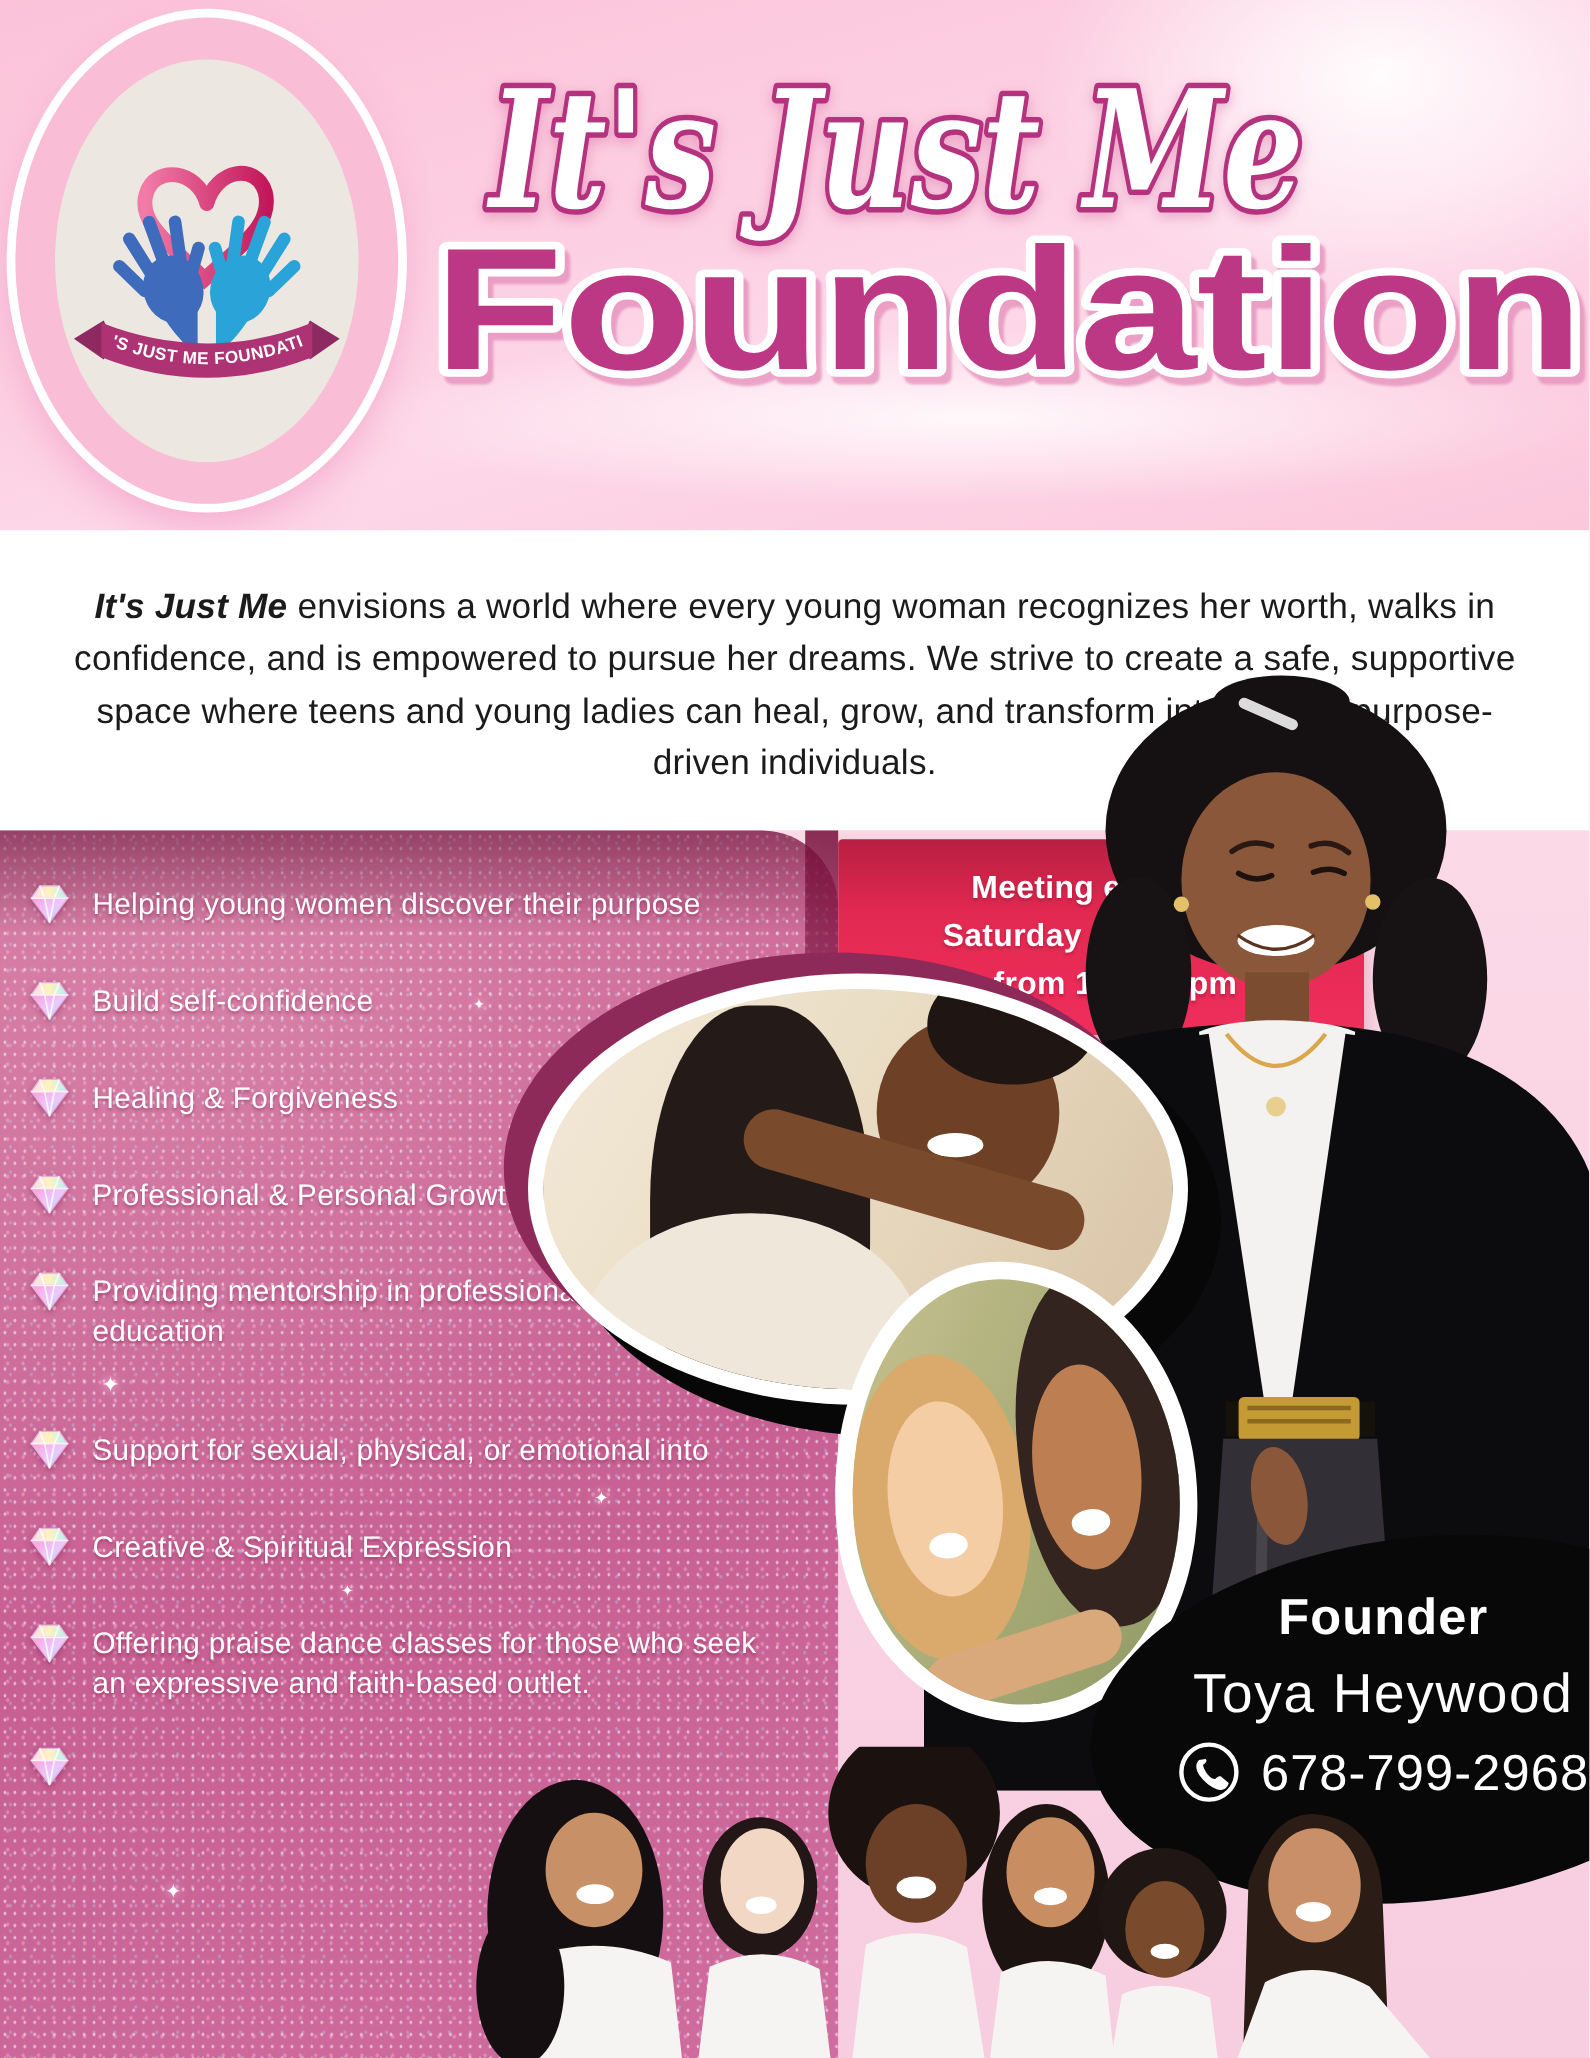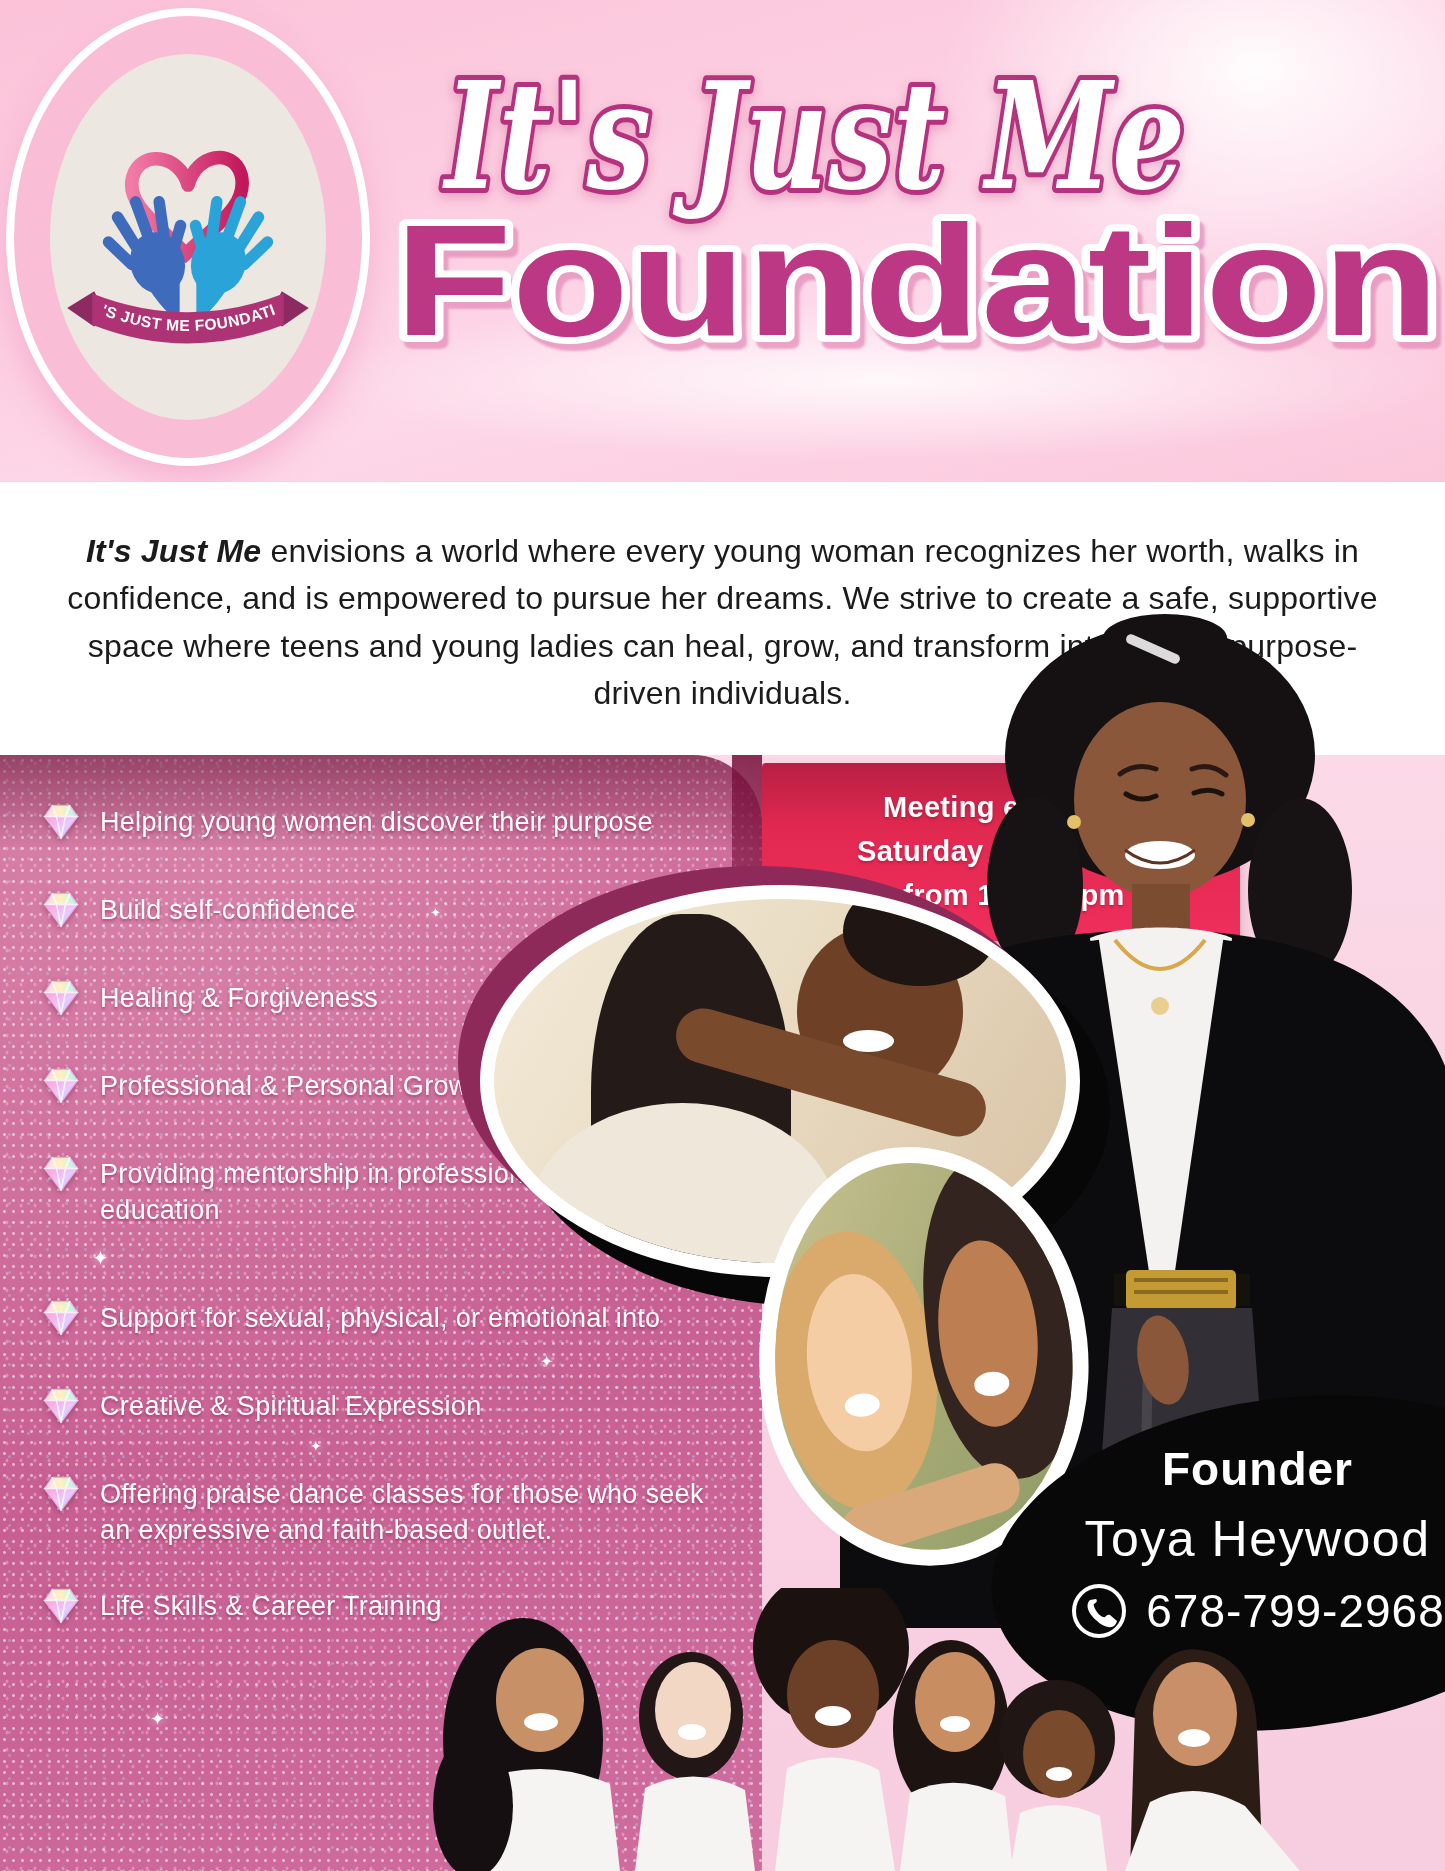--- a/index.html
+++ b/index.html
@@ -53,21 +53,21 @@
       linear-gradient(160deg,#d4759f 0%,#c75f92 55%,#cf6d9e 100%);
     background-size:auto,9px 11px,14px 17px,19px 23px,auto;
   }
   .glitter-panel::before{content:"";position:absolute;left:0;right:0;top:0;height:95px;
     border-top-right-radius:70px;
     background:linear-gradient(180deg,rgba(84,6,38,.5),rgba(84,6,38,0));}
   .glitter-panel::after{content:"";position:absolute;right:0;top:0;width:30px;height:430px;
     background:linear-gradient(180deg,rgba(118,14,58,.85),rgba(118,14,58,0));}
   .sp{position:absolute;color:#ffffff;text-shadow:0 0 10px #ffd2e9;z-index:6;}
   
-  .programs{position:absolute;left:38px;top:804px;width:700px;margin:0;padding:0;list-style:none;z-index:7;}
+  .programs{position:absolute;left:22px;top:804px;width:700px;margin:0;padding:0;list-style:none;z-index:7;}
   .programs li{display:flex;align-items:flex-start;margin:0 0 50px 0;}
   .programs li:nth-child(5){margin-bottom:72px;}
   .programs li:nth-child(8){margin-bottom:40px;}
   .gem{width:46px;height:40px;flex:0 0 46px;margin-right:16px;margin-top:-2px;
     filter:drop-shadow(0 2px 3px rgba(120,20,70,.45));}
   .item-text{
     max-width:640px;color:#ffffff;font-size:27px;line-height:36px;letter-spacing:.3px;
     text-shadow:0 2px 3px rgba(130,30,80,.55);font-weight:500;
   }
   
@@ -277,21 +277,20 @@
           <path d="M12 3 L16 13 L20 33 L24 13 L28 3 M5 13 L35 13" stroke="rgba(255,255,255,.8)" stroke-width="1.4" fill="none"></path>
         </svg>
       <span class="item-text">Offering praise dance classes for those who seek an expressive and faith-based outlet.</span>
     </li>
     <li>
       <svg class="gem" viewBox="0 0 40 36">
           <polygon points="5,13 12,3 28,3 35,13" fill="url(#gemTop)" stroke="#e8aed8" stroke-width="1"></polygon>
           <polygon points="5,13 35,13 20,33" fill="url(#gemBottom)" stroke="#e8aed8" stroke-width="1"></polygon>
           <path d="M12 3 L16 13 L20 33 L24 13 L28 3 M5 13 L35 13" stroke="rgba(255,255,255,.8)" stroke-width="1.4" fill="none"></path>
         </svg>
-      <span class="item-text">Life Skills &amp; Career Training</span>
     </li>
   </ul>
 
   <div class="banner">
     <div class="banner-text">
       <div>Meeting every first</div>
       <div>Saturday of the month</div>
       <div>from 12pm-3pm</div>
     </div>
   </div>

